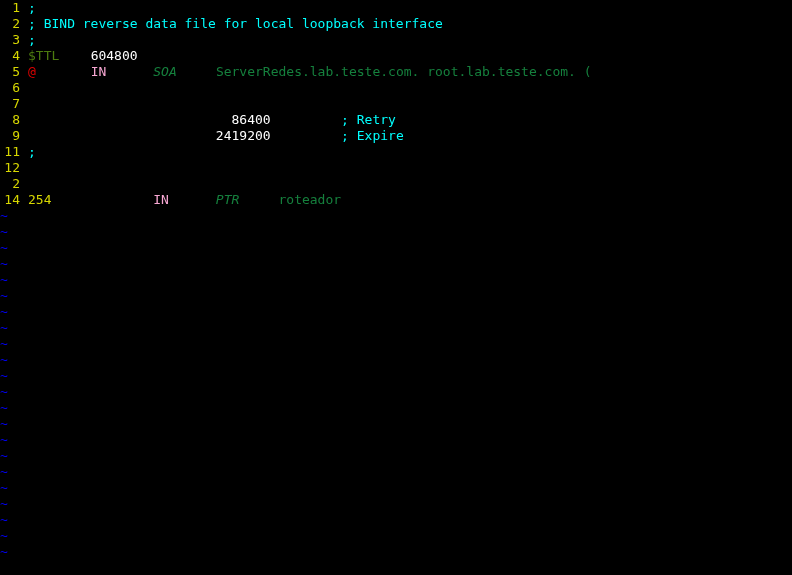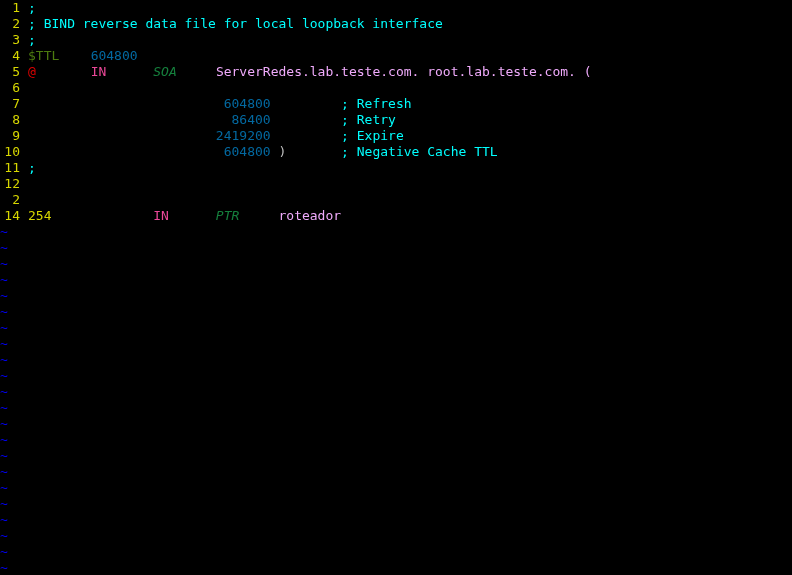--- a/index.html
+++ b/index.html
@@ -59,42 +59,41 @@
     top: 0;
     white-space: pre;
     font-family: "DejaVu Sans Mono", "Liberation Mono", monospace;
     font-size: 13px;
     line-height: 16px;
     letter-spacing: 0px;
   }
 
   .c-comment   { color: #00ffff; }
   .c-directive { color: #4d7c0f; }
-  .c-number    { color: #0369a1; text-align: center; }
+  .c-number    { color: #ffffff; text-align: center; }
   .c-at        { color: #dc0000; }
-  .c-class     { color: #ec4899; }
+  .c-class     { color: #f9a8d4; }
   .c-type      { color: #15803d; font-style: italic; }
-  .c-name      { color: #f0abfc; }
+  .c-name      { color: #15803d; }
   .c-plain     { color: #bfbfbf; }
   .c-label     { color: #d7d700; }
 </style>
 </head>
 <body>
 
 <div id="editor">
     <div class="row"><span class="gutter">1</span><span class="content"><span class="c-comment">;</span></span></div>
     <div class="row"><span class="gutter">2</span><span class="content"><span class="c-comment">; BIND reverse data file for local loopback interface</span></span></div>
     <div class="row"><span class="gutter">3</span><span class="content"><span class="c-comment">;</span></span></div>
     <div class="row"><span class="gutter">4</span><span class="content"><span class="c-directive">$TTL</span><span class="c-plain">    </span><span class="c-number">604800</span></span></div>
     <div class="row"><span class="gutter">5</span><span class="content"><span class="c-at">@</span><span class="c-plain">       </span><span class="c-class">IN</span><span class="c-plain">      </span><span class="c-type">SOA</span><span class="c-plain">     </span><span class="c-name">ServerRedes.lab.teste.com. root.lab.teste.com. (</span></span></div>
     <div class="row"><span class="gutter">6</span></div>
-    <div class="row"><span class="gutter">7</span><span class="content"><span class="c-number">                         604800</span><span class="c-plain">         </span><span class="c-comment">; Refresh</span></span></div>
+    <div class="row"><span class="gutter">7</span></div>
     <div class="row"><span class="gutter">8</span><span class="content"><span class="c-number">                          86400</span><span class="c-plain">         </span><span class="c-comment">; Retry</span></span></div>
     <div class="row"><span class="gutter">9</span><span class="content"><span class="c-number">                        2419200</span><span class="c-plain">         </span><span class="c-comment">; Expire</span></span></div>
-    <div class="row"><span class="gutter">10</span><span class="content"><span class="c-number">                         604800</span><span class="c-plain"> )</span><span class="c-plain">       </span><span class="c-comment">; Negative Cache TTL</span></span></div>
     <div class="row"><span class="gutter">11</span><span class="content"><span class="c-comment">;</span></span></div>
     <div class="row"><span class="gutter">12</span></div>
     <div class="row"><span class="gutter">2</span></div>
     <div class="row"><span class="gutter">14</span><span class="content"><span class="c-label">254</span><span class="c-plain">             </span><span class="c-class">IN</span><span class="c-plain">      </span><span class="c-type">PTR</span><span class="c-plain">     </span><span class="c-name">roteador</span></span></div>
     <div class="row"><span class="tilde">~</span></div>
     <div class="row"><span class="tilde">~</span></div>
     <div class="row"><span class="tilde">~</span></div>
     <div class="row"><span class="tilde">~</span></div>
     <div class="row"><span class="tilde">~</span></div>
     <div class="row"><span class="tilde">~</span></div>

